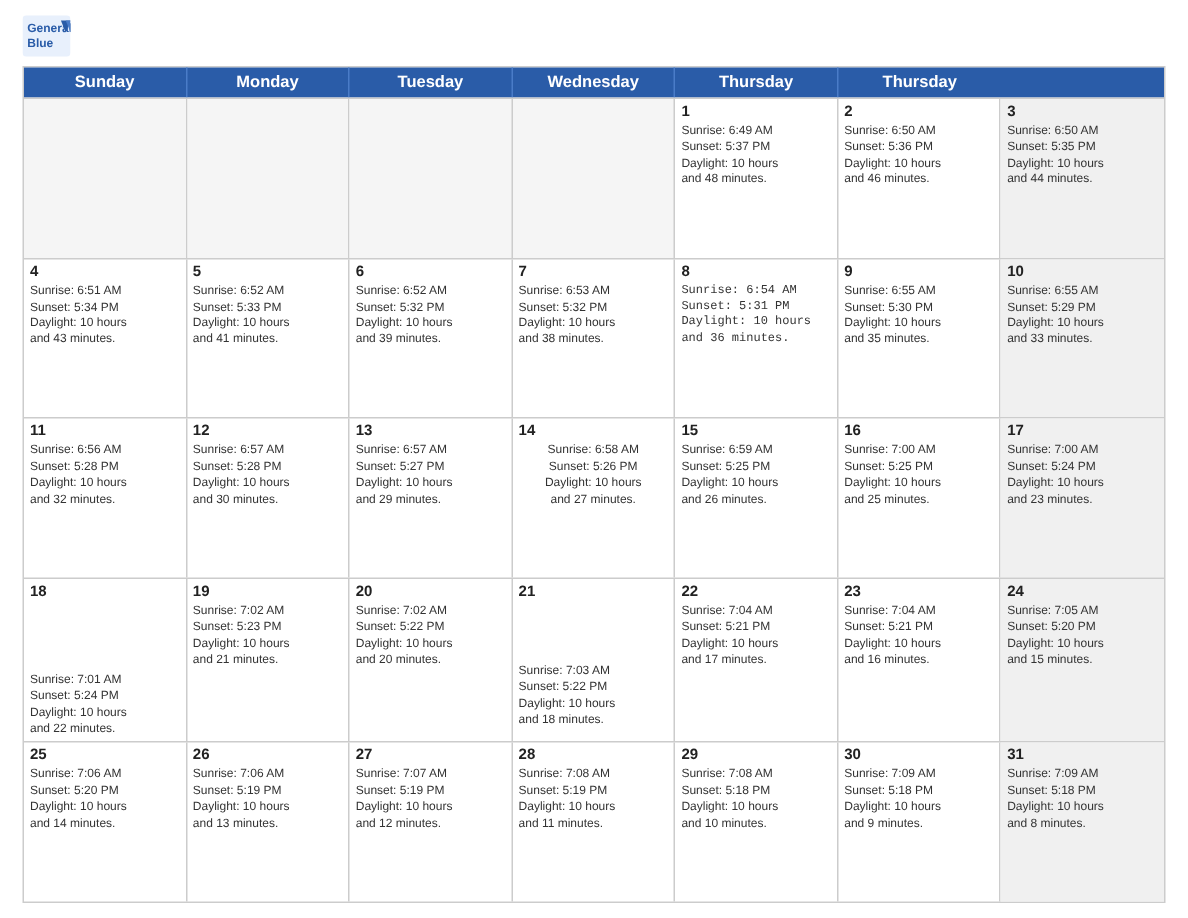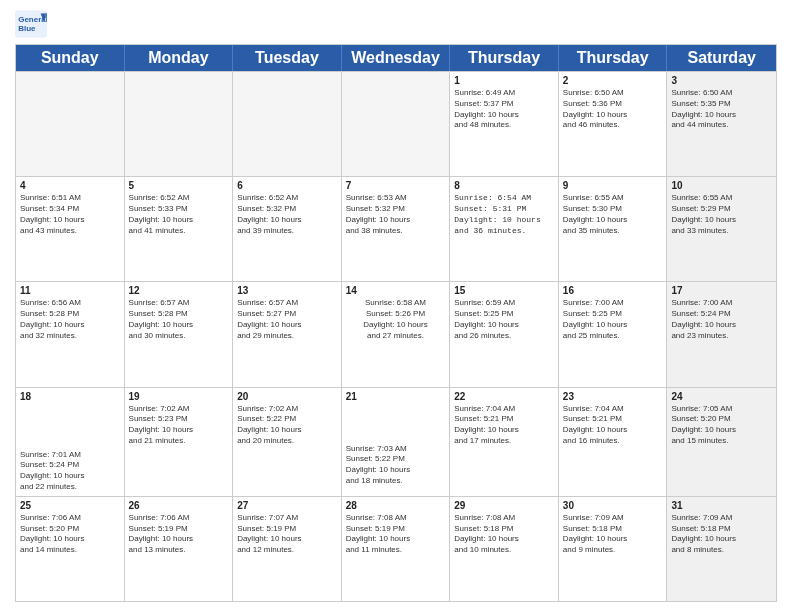--- a/index.html
+++ b/index.html
@@ -51,21 +51,21 @@
       flex-direction: column;
       border: 1px solid #ccc;
     }
     .cal-header-row {
       display: grid;
       grid-template-columns: repeat(7, 1fr);
       background: #2a5ca8;
     }
     .cal-header-cell {
       color: #fff;
-      font-size: 16px;
+      font-size: 11px;
       font-weight: bold;
       text-align: center;
       padding: 4px 2px;
       border-right: 1px solid #4a7cc8;
     }
     .cal-header-cell:last-child { border-right: none; }
     .cal-body {
       display: flex;
       flex-direction: column;
       flex: 1;
@@ -121,21 +121,20 @@
   </div>
 
   <div class="calendar">
     <div class="cal-header-row">
     <div class="cal-header-cell">Sunday</div>
         <div class="cal-header-cell">Monday</div>
         <div class="cal-header-cell">Tuesday</div>
         <div class="cal-header-cell">Wednesday</div>
         <div class="cal-header-cell">Thursday</div>
         <div class="cal-header-cell">Thursday</div>
-        <div class="cal-header-cell">Saturday</div>
       </div>
     <div class="cal-body">
     <div class="cal-row">
           <div class="cal-cell empty"></div>
           <div class="cal-cell empty"></div>
           <div class="cal-cell empty"></div>
           <div class="cal-cell empty"></div>
           <div class="cal-cell">
             <div class="day-num">1</div>
             <div class="day-info" style="white-space: pre-line;">Sunrise: 6:49 AM

